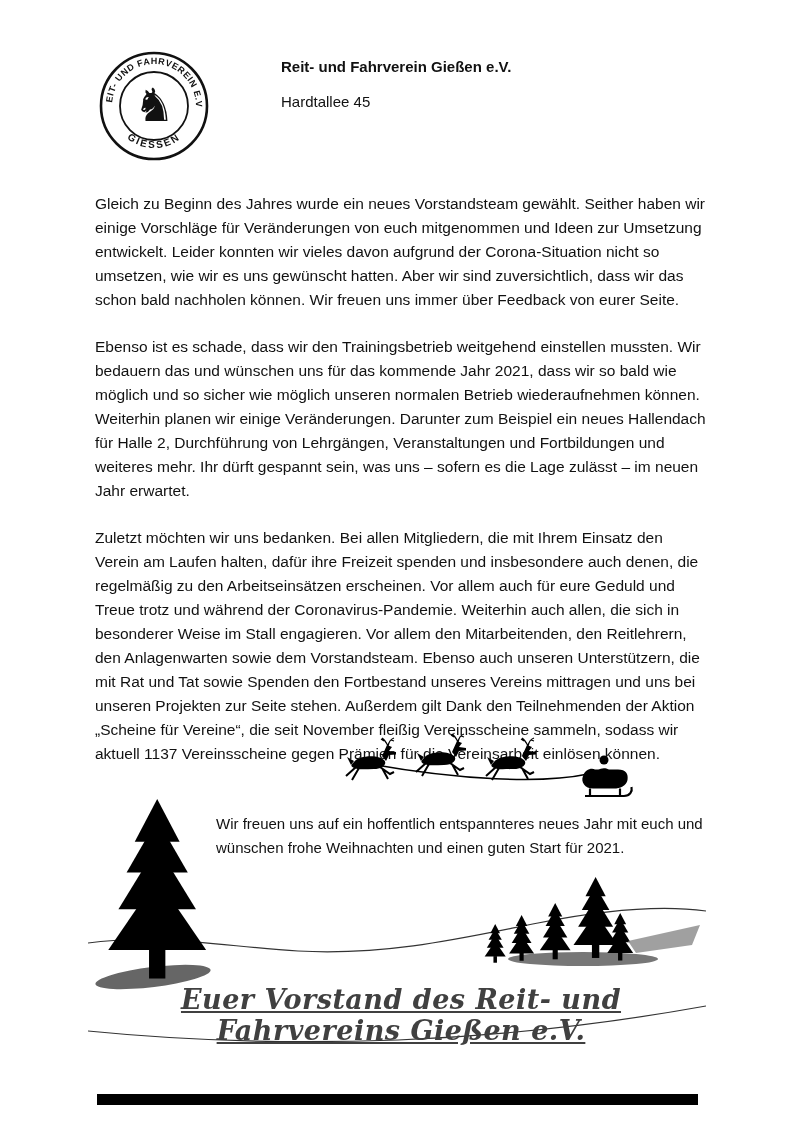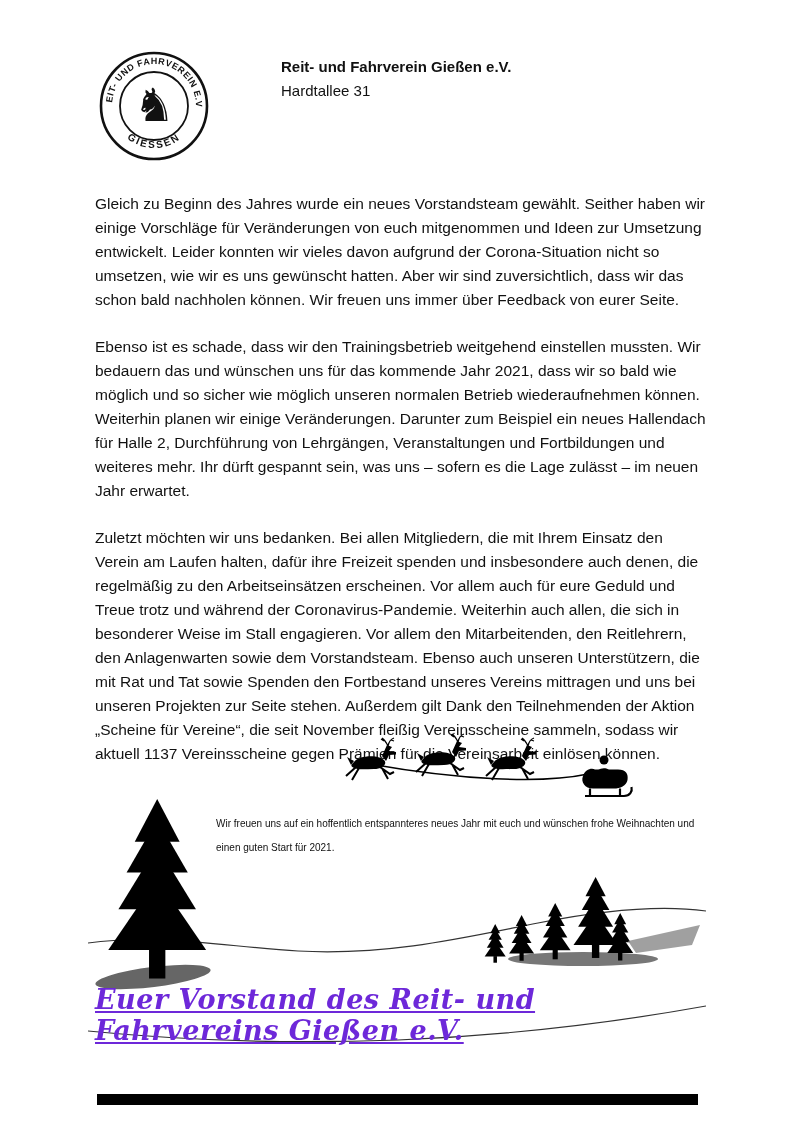--- a/index.html
+++ b/index.html
@@ -15,21 +15,21 @@
 
   
   .logo {
     position:absolute; left:99px; top:51px;
     width:110px; height:110px;
   }
   .address {
     position:absolute; left:281px; top:56px;
     font-size:15px; line-height:21px;
   }
-  .address .org { font-weight:700; margin-bottom:3px; }
+  .address .org { font-weight:700; margin-bottom:14px; }
 
   
   .content {
     position:absolute; left:95px; top:176px; width:612px;
     font-size:15.5px; line-height:24px;
     text-align:left;
   }
   .content p { margin:16px 0 23px 0; }
 
   
@@ -41,34 +41,35 @@
   
   .scene-wrap {
     position:absolute; left:88px; top:793px;
     width:618px; height:254px;
     z-index:1;
   }
 
   
   .wish {
     position:absolute; left:216px; top:812px; width:504px;
-    font-size:10px; line-height:24px;
+    font-size:15px; line-height:24px;
     z-index:2;
   }
 
   
   .signature {
     position:absolute; left:95px; top:984px; width:612px;
+    text-align:center;
     font-family:"DejaVu Serif","Liberation Serif",serif;
     font-style:italic; font-weight:700;
     font-size:27px;
     text-decoration:underline;
     letter-spacing:.5px;
     z-index:3;
-    color:#6d28d9;
+    color:#404040;
   }
 
   
   .footer-bar {
     position:absolute; left:97px; top:1094px;
     width:601px; height:11px;
     background:#000;
   }
 
   svg { display:block; }
@@ -91,21 +92,21 @@
       </text>
       <text font-size="10" font-weight="bold" fill="#111" letter-spacing="2" font-family="Liberation Sans, sans-serif">
         <textPath href="#arcBot" startOffset="50%" text-anchor="middle">GIESSEN</textPath>
       </text>
       <text x="55" y="70" font-size="46" text-anchor="middle" fill="#111">♞</text>
     </svg>
   </div>
 
   <div class="address">
     <div class="org">Reit- und Fahrverein Gießen e.V.</div>
-    <div>Hardtallee 31</div>
+    <div>Hardtallee 45</div>
   </div>
 
   <div class="content">
     <p>Gleich zu Beginn des Jahres wurde ein neues Vorstandsteam gewählt. Seither haben wir einige Vorschläge für Veränderungen von euch mitgenommen und Ideen zur Umsetzung entwickelt. Leider konnten wir vieles davon aufgrund der Corona-Situation nicht so umsetzen, wie wir es uns gewünscht hatten. Aber wir sind zuversichtlich, dass wir das schon bald nachholen können. Wir freuen uns immer über Feedback von eurer Seite.</p>
     <p>Ebenso ist es schade, dass wir den Trainingsbetrieb weitgehend einstellen mussten. Wir bedauern das und wünschen uns für das kommende Jahr 2021, dass wir so bald wie möglich und so sicher wie möglich unseren normalen Betrieb wiederaufnehmen können. Weiterhin planen wir einige Veränderungen. Darunter zum Beispiel ein neues Hallendach für Halle 2, Durchführung von Lehrgängen, Veranstaltungen und Fortbildungen und weiteres mehr. Ihr dürft gespannt sein, was uns – sofern es die Lage zulässt – im neuen Jahr erwartet.</p>
     <p>Zuletzt möchten wir uns bedanken. Bei allen Mitgliedern, die mit Ihrem Einsatz den Verein am Laufen halten, dafür ihre Freizeit spenden und insbesondere auch denen, die regelmäßig zu den Arbeitseinsätzen erscheinen. Vor allem auch für eure Geduld und Treue trotz und während der Coronavirus-Pandemie. Weiterhin auch allen, die sich in besonderer Weise im Stall engagieren. Vor allem den Mitarbeitenden, den Reitlehrern, den Anlagenwarten sowie dem Vorstandsteam. Ebenso auch unseren Unterstützern, die mit Rat und Tat sowie Spenden den Fortbestand unseres Vereins mittragen und uns bei unseren Projekten zur Seite stehen. Außerdem gilt Dank den Teilnehmenden der Aktion „Scheine für Vereine“, die seit November fleißig Vereinsscheine sammeln, sodass wir aktuell 1137 Vereinsscheine gegen Prämien für die Vereinsarbeit einlösen können.</p>
   </div>
 
   <div class="sleigh-wrap">
     <svg viewBox="0 0 318 80" width="318" height="80">

